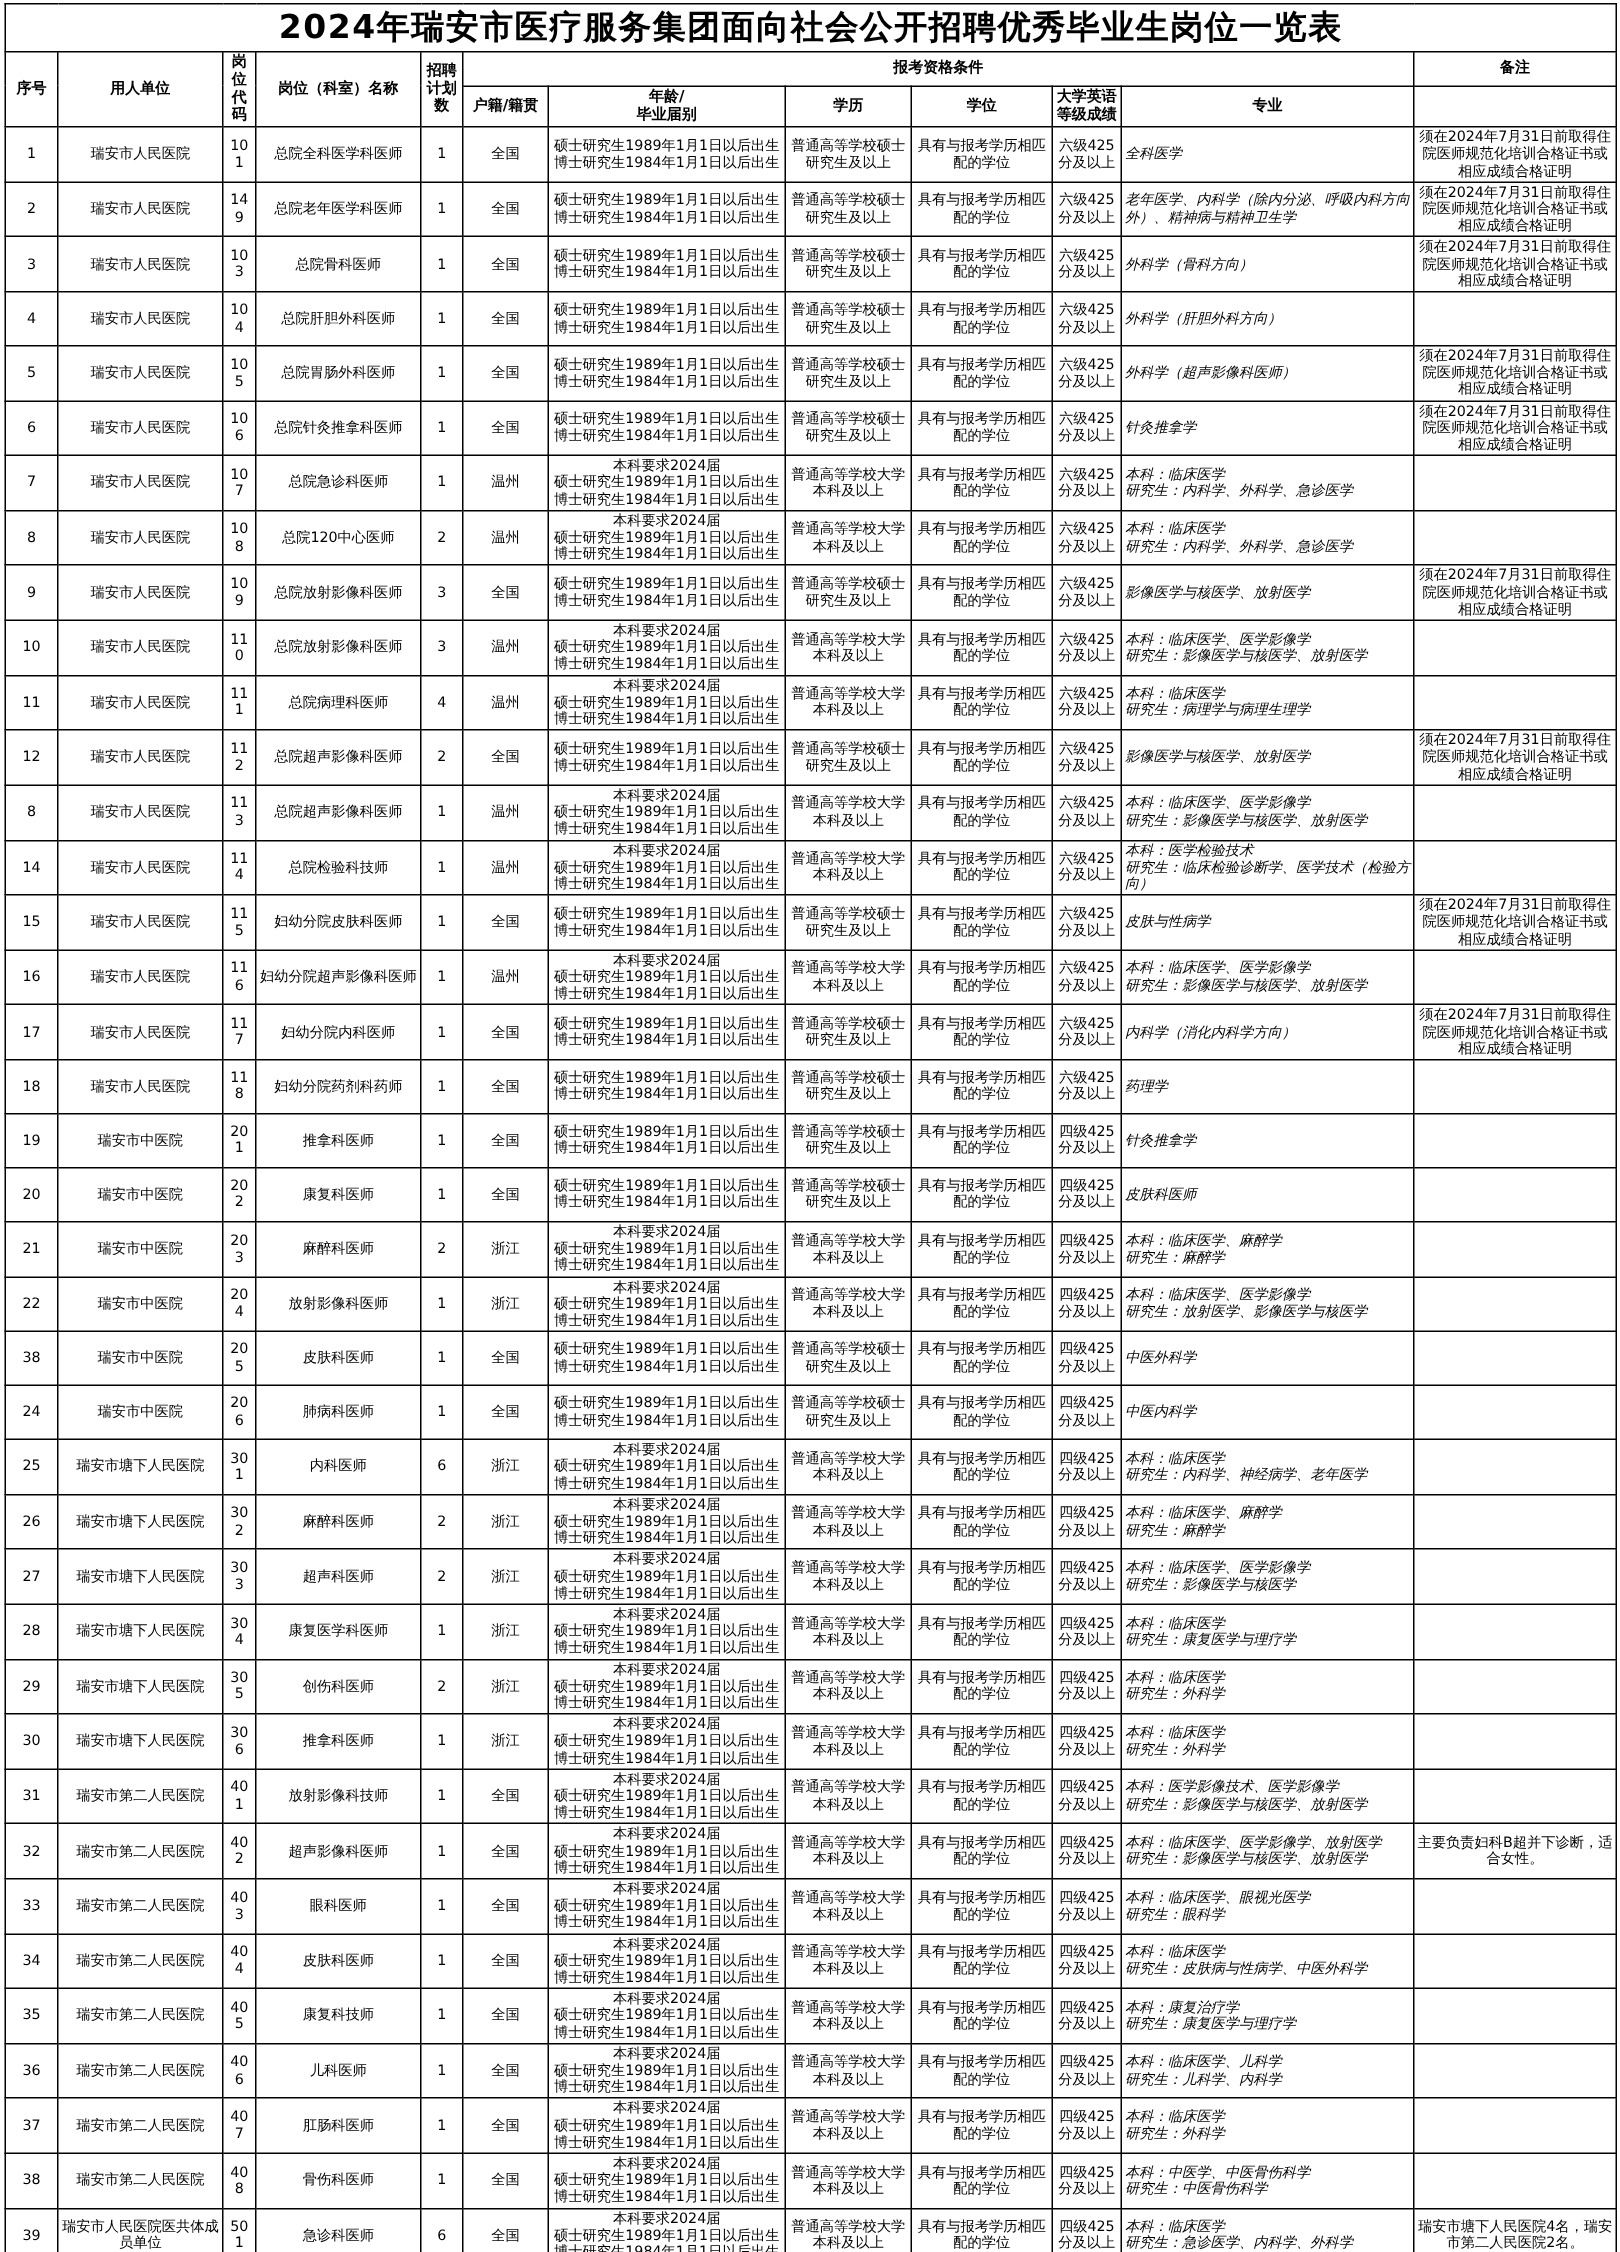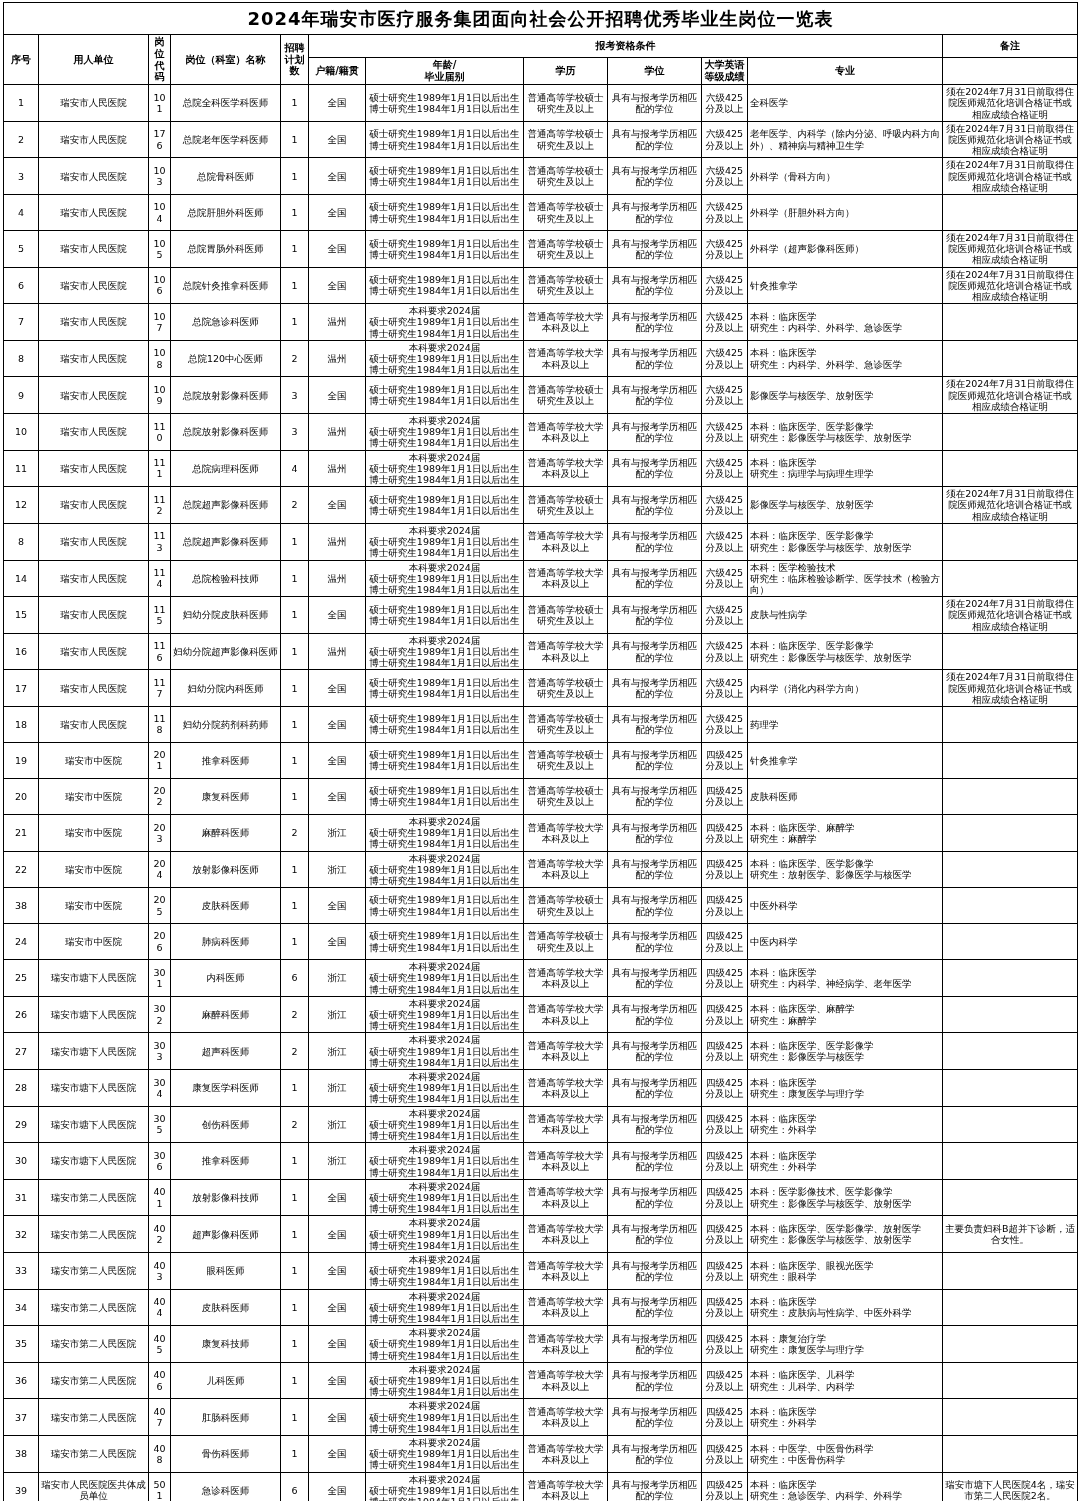--- a/index.html
+++ b/index.html
@@ -27,29 +27,29 @@
     text-align: center;
     vertical-align: middle;
     padding: 1px 2px;
     white-space: pre-line;
     word-break: break-word;
     overflow: hidden;
     font-family: "DejaVu Sans", sans-serif;
   }
   th { font-weight: bold; font-size: 10px; }
   tr.title-row th {
-    font-size: 18px;
+    font-size: 22px;
     font-weight: bold;
     height: 29px;
     letter-spacing: 1px;
   }
   tr.head-1 { height: 22px; }
   tr.head-2 { height: 16px; }
   tbody tr { height: 36px; }
-  td.left { text-align: left; }
+  td.left { text-align: left; font-style: italic; }
 </style>
 </head>
 <body>
 
 <div class="sheet">
   <table>
     <colgroup>
       <col style="width:35px">
         <col style="width:110px">
         <col style="width:22px">
@@ -99,21 +99,21 @@
 博士研究生1984年1月1日以后出生</td>
           <td>普通高等学校硕士研究生及以上</td>
           <td>具有与报考学历相匹配的学位</td>
           <td>六级425分及以上</td>
           <td class="left">全科医学</td>
           <td>须在2024年7月31日前取得住院医师规范化培训合格证书或相应成绩合格证明</td>
         </tr>
         <tr>
           <td>2</td>
           <td>瑞安市人民医院</td>
-          <td>176</td>
+          <td>149</td>
           <td>总院老年医学科医师</td>
           <td>1</td>
           <td>全国</td>
           <td>硕士研究生1989年1月1日以后出生
 博士研究生1984年1月1日以后出生</td>
           <td>普通高等学校硕士研究生及以上</td>
           <td>具有与报考学历相匹配的学位</td>
           <td>六级425分及以上</td>
           <td class="left">老年医学、内科学（除内分泌、呼吸内科方向外）、精神病与精神卫生学</td>
           <td>须在2024年7月31日前取得住院医师规范化培训合格证书或相应成绩合格证明</td>

